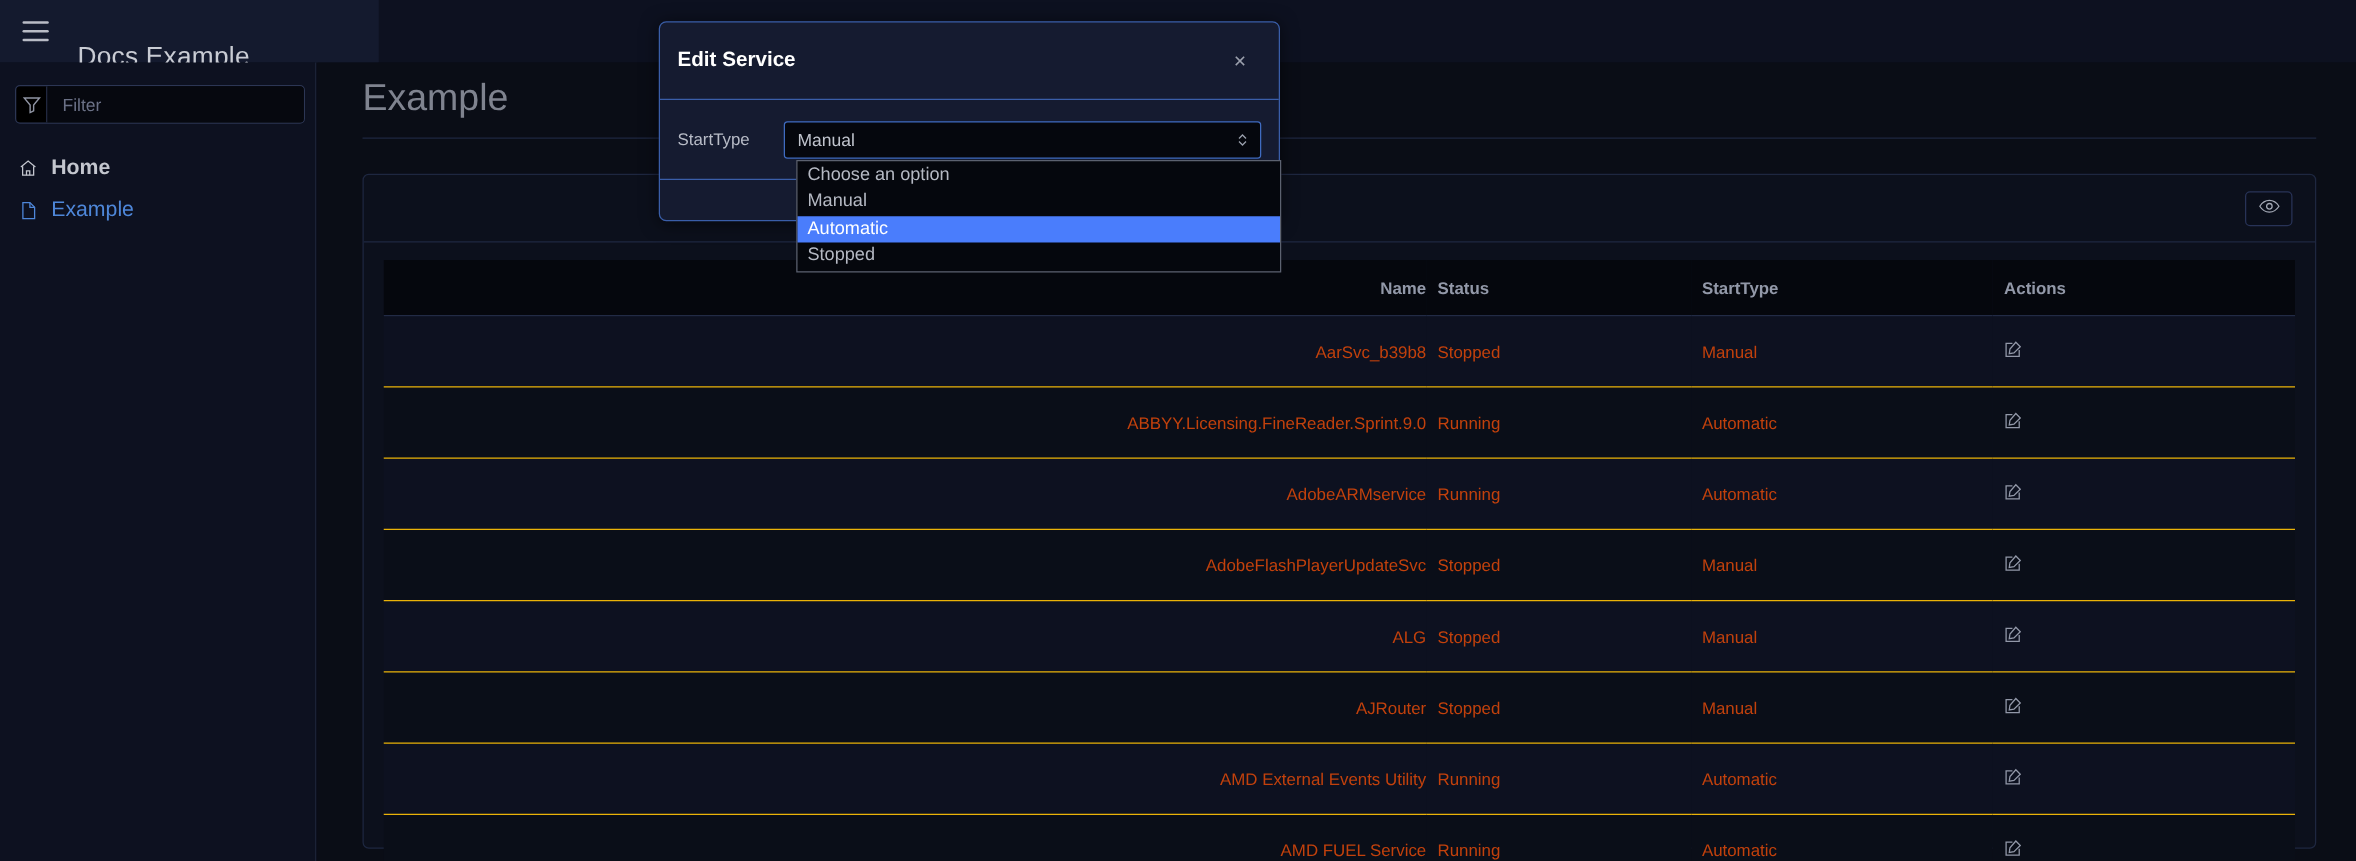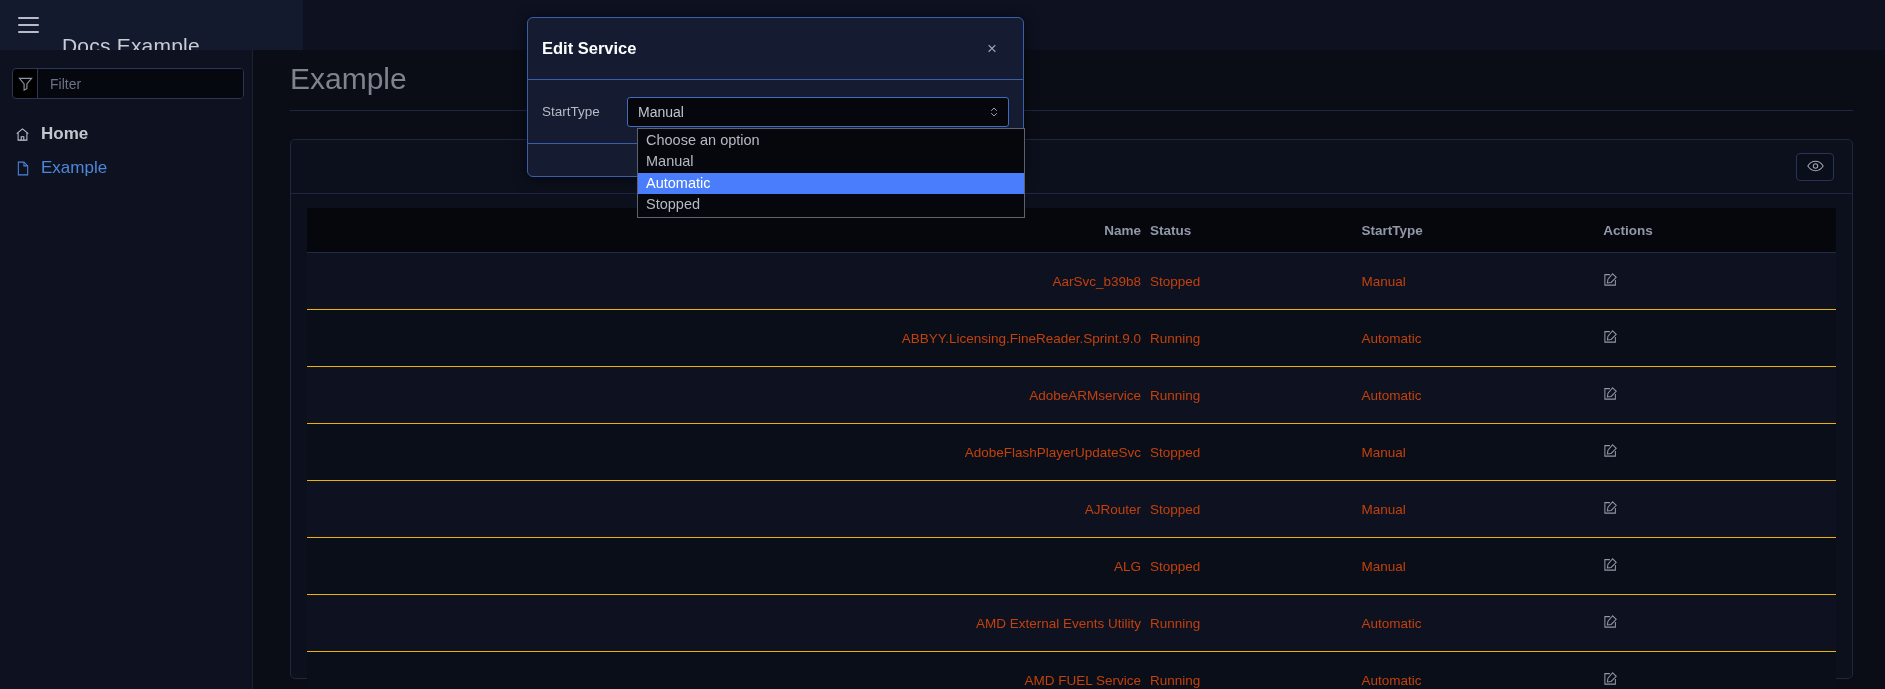--- a/index.html
+++ b/index.html
@@ -281,30 +281,30 @@
             <tr>
               <td class="c-name">AdobeFlashPlayerUpdateSvc</td>
               <td class="c-status">Stopped</td>
               <td class="c-start">Manual</td>
               <td class="c-act"><span class="edit-ico"><svg width="15" height="15" viewBox="0 0 16 16" fill="none" stroke="#9298a8" stroke-width="1.1">
                     <path d="M13.2 8.6V14H2V2.8h5.4"></path>
                     <path d="M10.3 1.9l3.8 3.8-5.4 5.4-4 .6.6-4z"></path>
                   </svg></span></td>
             </tr>
             <tr>
-              <td class="c-name">AJRouter</td>
+              <td class="c-name">ALG</td>
               <td class="c-status">Stopped</td>
               <td class="c-start">Manual</td>
               <td class="c-act"><span class="edit-ico"><svg width="15" height="15" viewBox="0 0 16 16" fill="none" stroke="#9298a8" stroke-width="1.1">
                     <path d="M13.2 8.6V14H2V2.8h5.4"></path>
                     <path d="M10.3 1.9l3.8 3.8-5.4 5.4-4 .6.6-4z"></path>
                   </svg></span></td>
             </tr>
             <tr>
-              <td class="c-name">ALG</td>
+              <td class="c-name">AJRouter</td>
               <td class="c-status">Stopped</td>
               <td class="c-start">Manual</td>
               <td class="c-act"><span class="edit-ico"><svg width="15" height="15" viewBox="0 0 16 16" fill="none" stroke="#9298a8" stroke-width="1.1">
                     <path d="M13.2 8.6V14H2V2.8h5.4"></path>
                     <path d="M10.3 1.9l3.8 3.8-5.4 5.4-4 .6.6-4z"></path>
                   </svg></span></td>
             </tr>
             <tr>
               <td class="c-name">AMD External Events Utility</td>
               <td class="c-status">Running</td>

